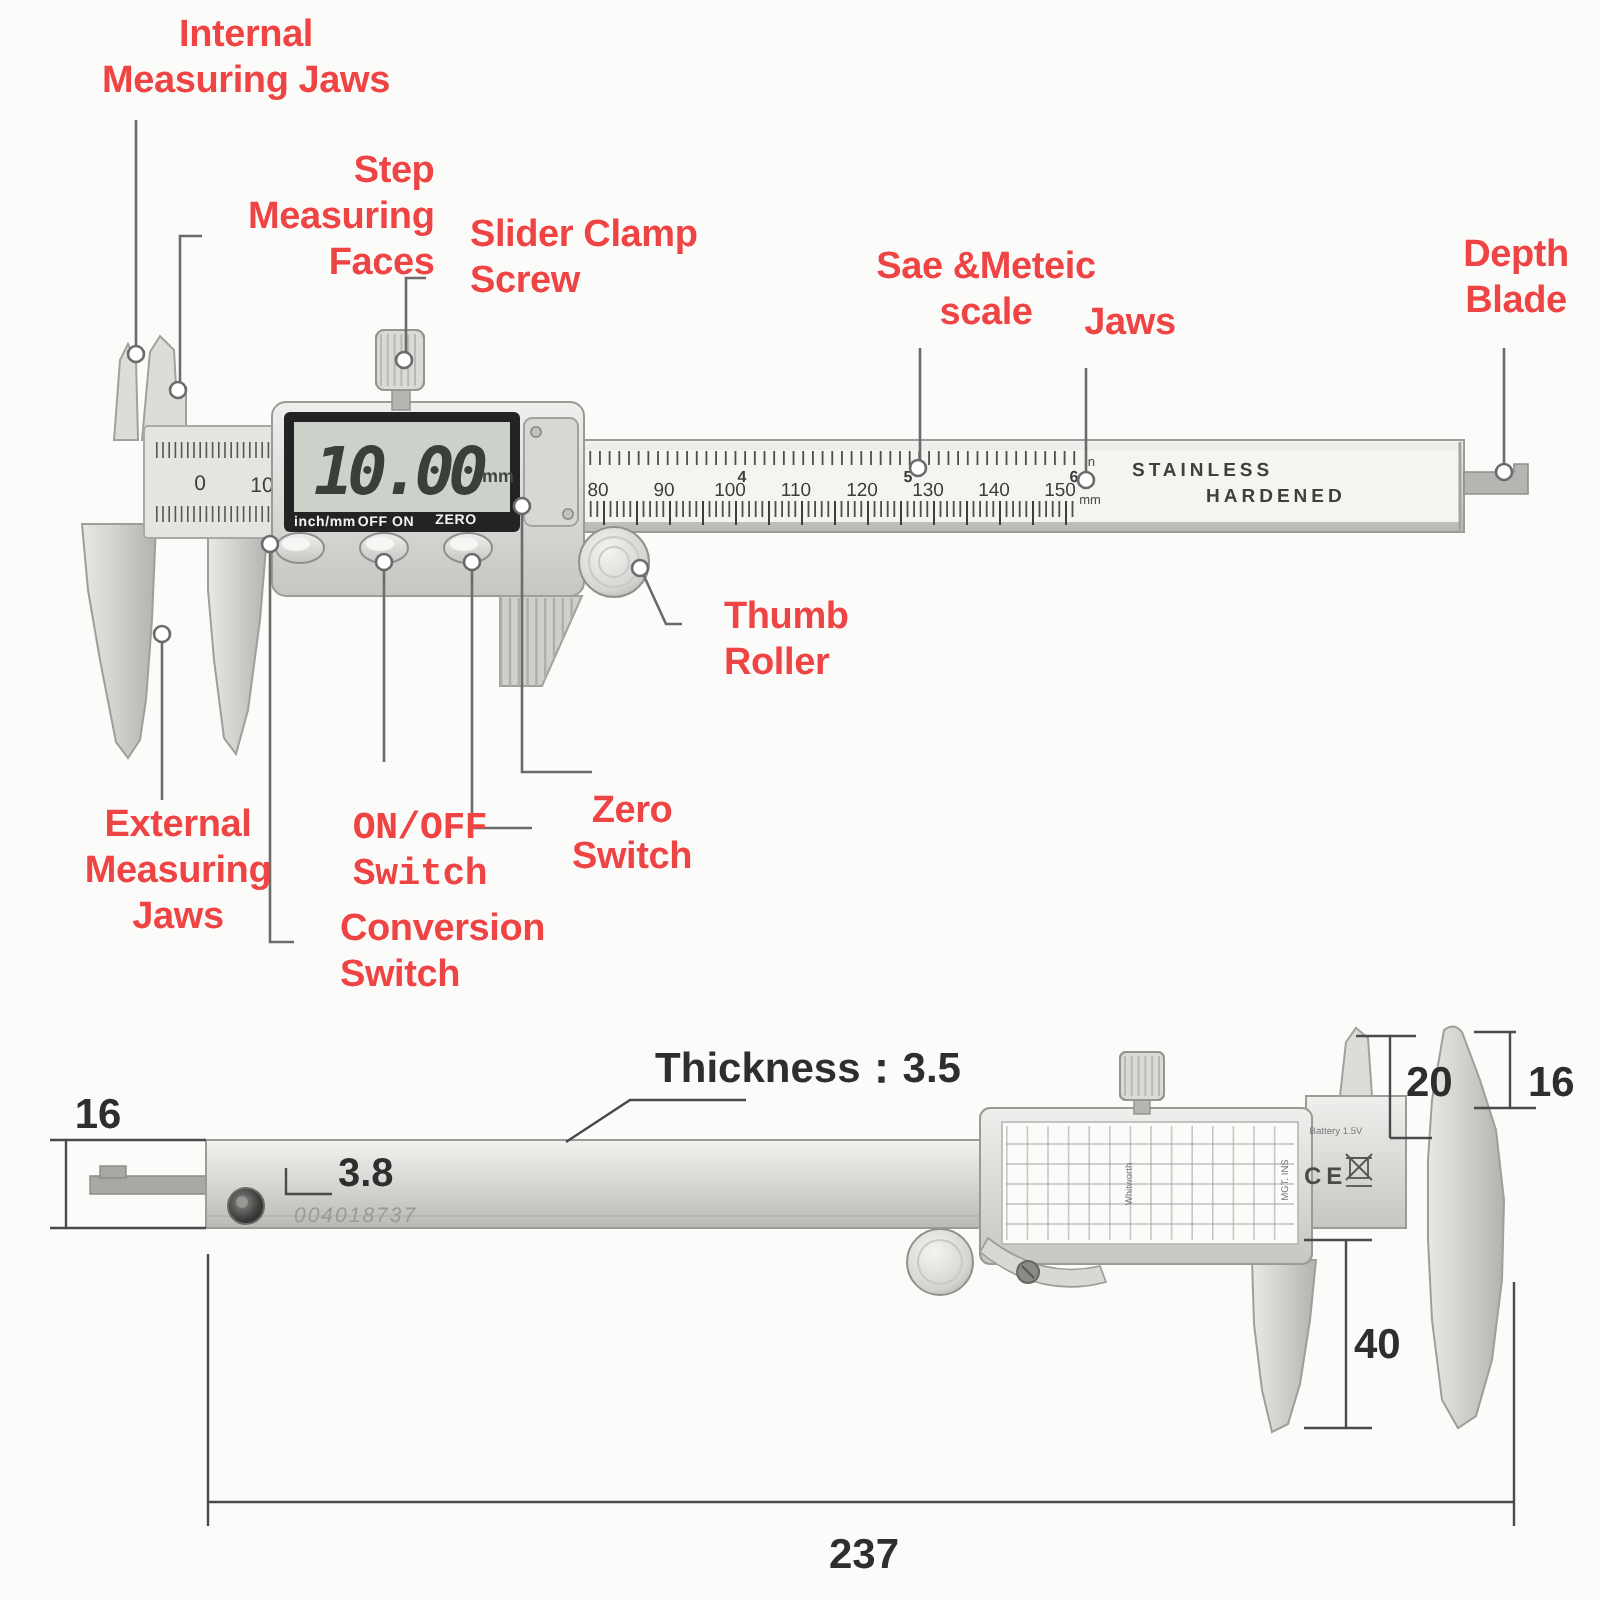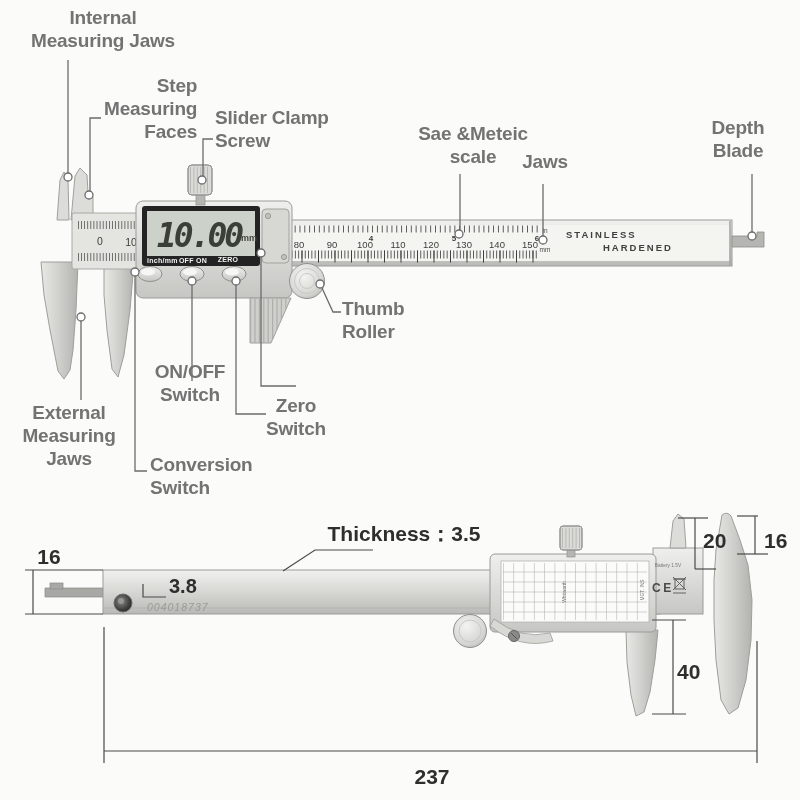--- a/index.html
+++ b/index.html
@@ -1,20 +1,20 @@
 <!DOCTYPE html>
 <html><head>
 <meta charset="utf-8">
 <style>
   html,body{margin:0;padding:0;}
   #stage{position:relative;width:800px;height:800px;background:#fbfbfa;overflow:hidden;
          font-family:"Liberation Sans",sans-serif;}
   #art{position:absolute;left:0;top:0;}
   .callout{position:absolute;white-space:pre-line;font-weight:bold;font-size:19px;
-           line-height:1.22;color:#737373;letter-spacing:-0.2px;}
+           line-height:1.22;color:#ef4444;letter-spacing:-0.2px;margin-left:20px;}
   .callout.center{text-align:center;}
   
   text{font-family:"Liberation Sans",sans-serif;}
   .dim{font-size:21px;font-weight:bold;fill:#2e2e2e;}
   .dim-small{font-size:20px;font-weight:bold;fill:#2e2e2e;}
   .lcd-digits{font-family:"DejaVu Sans Mono",monospace;font-weight:bold;font-style:italic;
               font-size:33px;fill:#3a3f38;letter-spacing:-3px;}
   .lcd-unit{font-size:9px;font-weight:bold;fill:#42463f;}
   .btn-label{font-size:7px;font-weight:bold;fill:#f2f2f2;letter-spacing:0.3px;}
   .scale-num{font-size:9.5px;fill:#3c3c3a;}
@@ -292,20 +292,20 @@
 scale</div>
   <div class="callout" style="left:215px;top:106px;">Slider Clamp
 Screw</div>
   <div class="callout center" style="left:512px;top:150px;width:66px;">Jaws</div>
   <div class="callout center" style="left:700px;top:116px;width:76px;">Depth
 Blade</div>
   <div class="callout" style="left:342px;top:297px;">Thumb
 Roller</div>
   <div class="callout center" style="left:258px;top:394px;width:76px;">Zero
 Switch</div>
-  <div class="callout center" style="left:146px;top:360px;width:88px;">ON/OFF
+  <div class="callout center" style="left:146px;top:403px;width:88px;font-family:Liberation Mono, monospace;">ON/OFF
 Switch</div>
   <div class="callout" style="left:150px;top:453px;">Conversion
 Switch</div>
   <div class="callout center" style="left:16px;top:401px;width:106px;">External
 Measuring
 Jaws</div>
 </div>
 
 </body></html>

